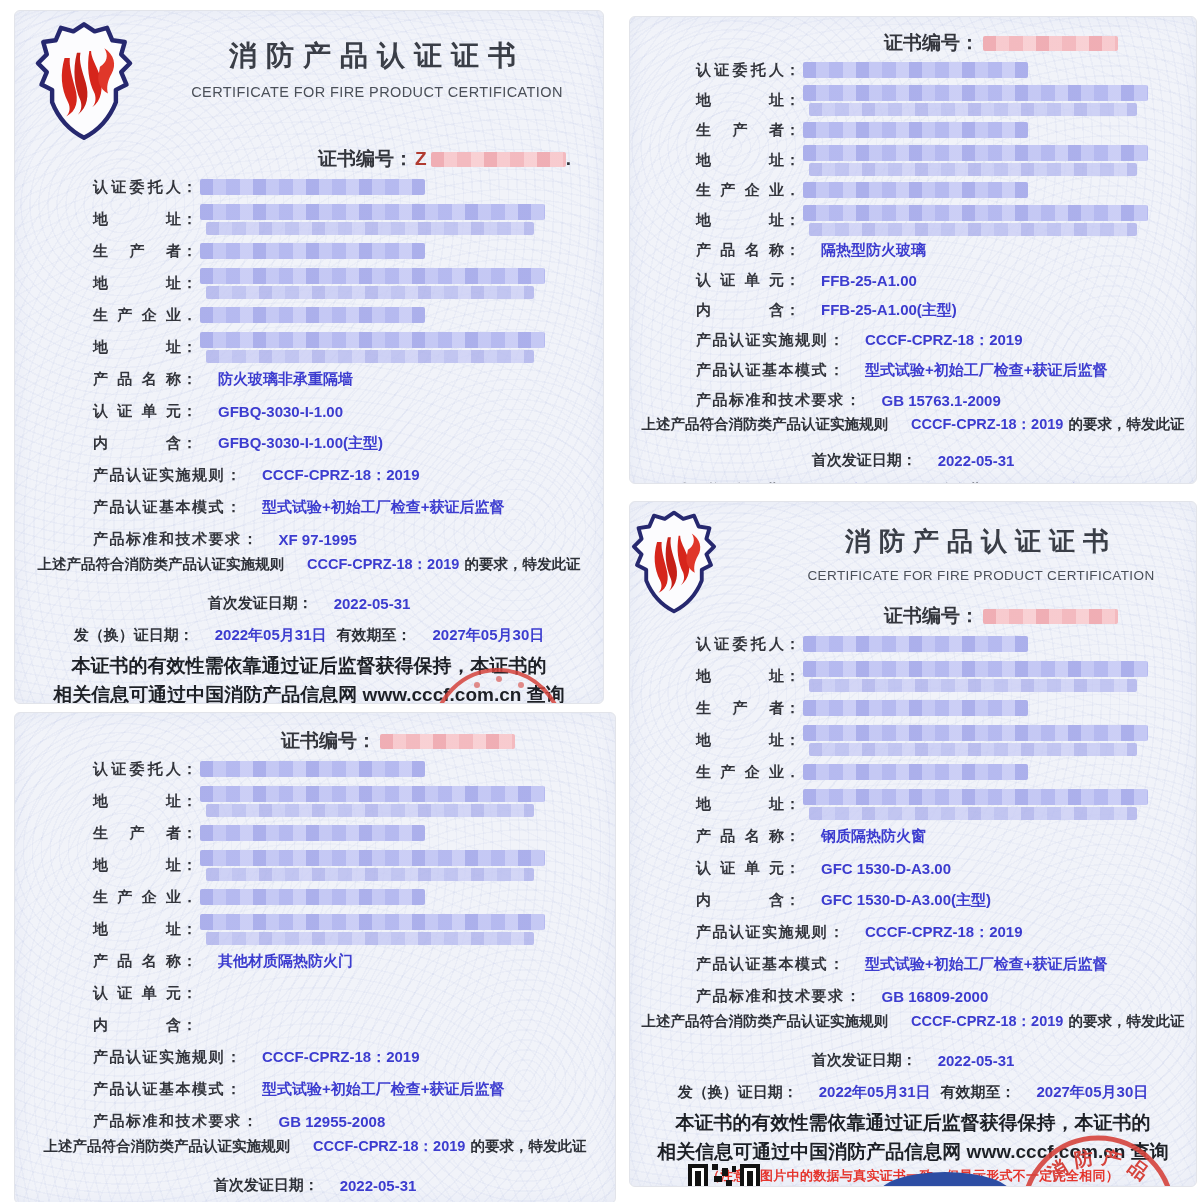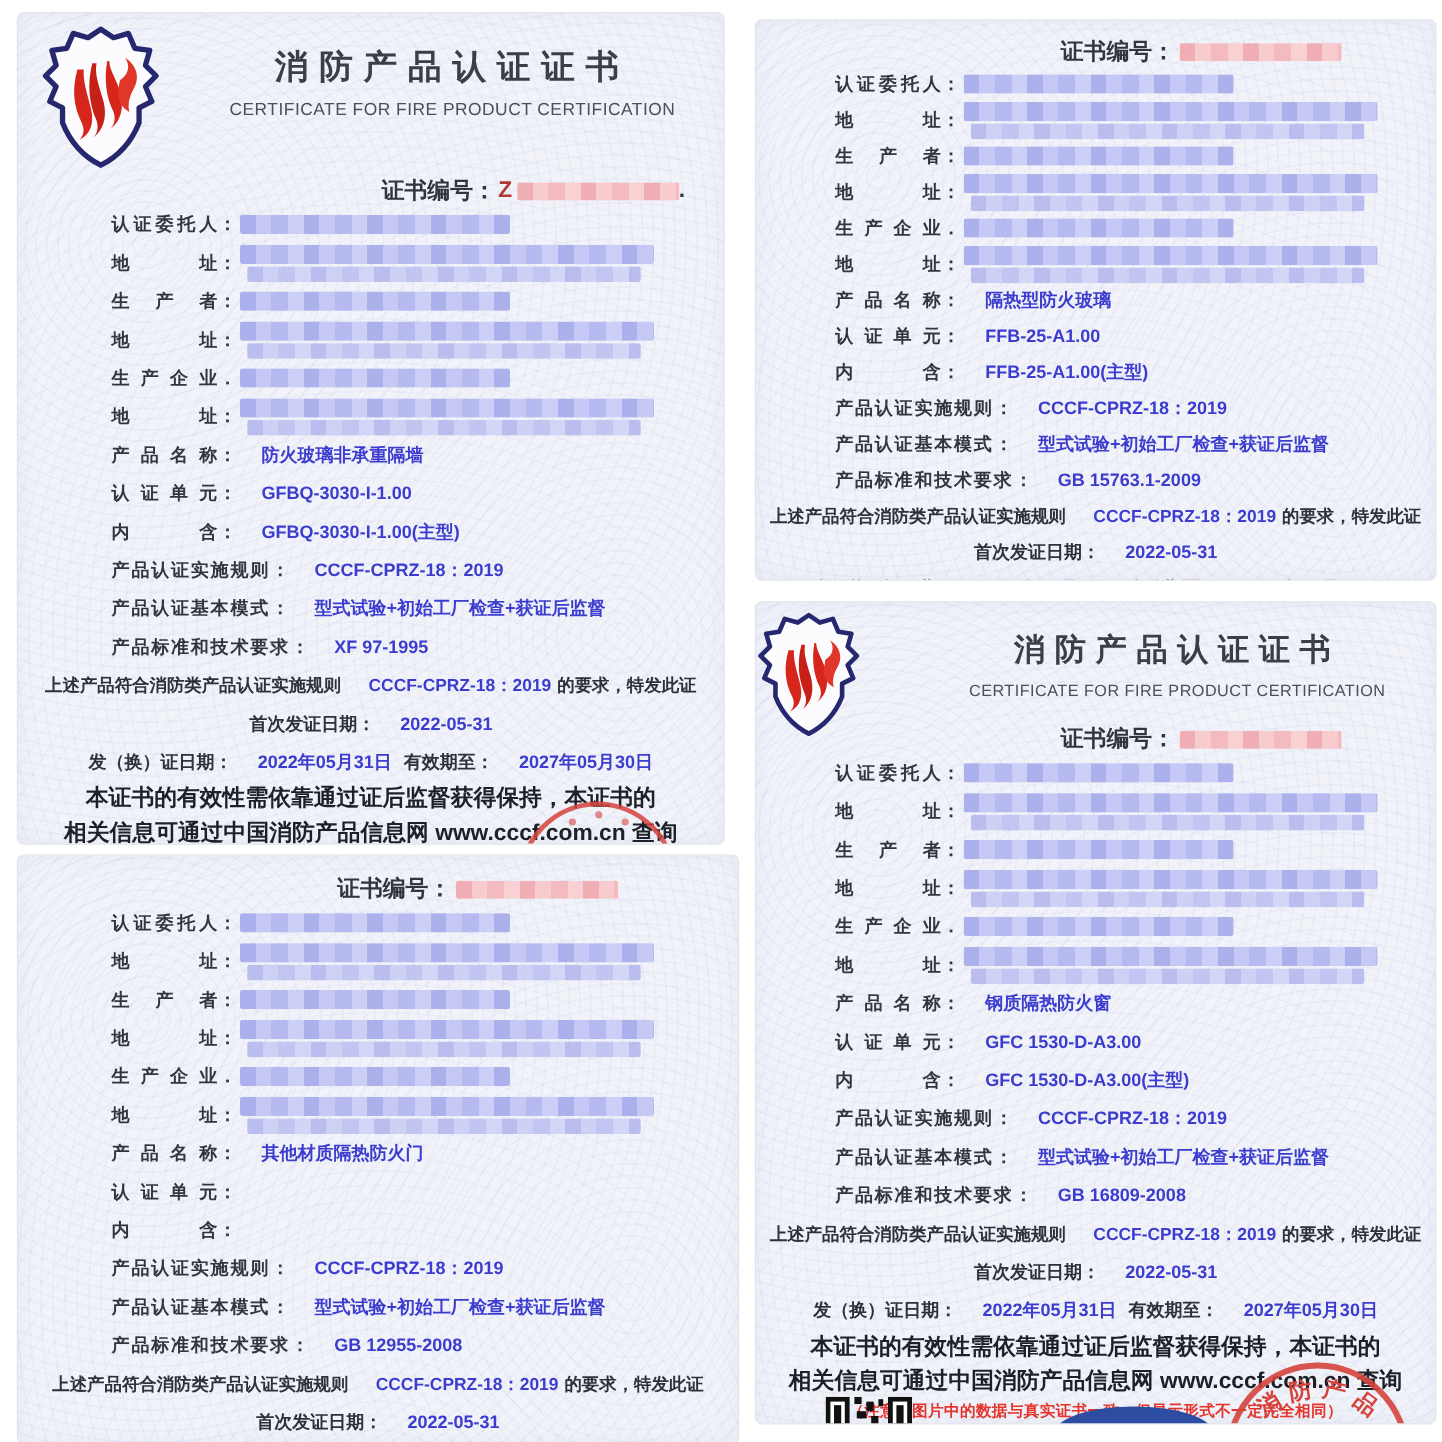--- a/index.html
+++ b/index.html
@@ -56,21 +56,21 @@
   .redact.pink{background:
       repeating-linear-gradient(90deg, rgba(236,158,166,.6) 0 13px, rgba(249,206,210,.6) 13px 26px,
         rgba(242,178,184,.6) 26px 40px, rgba(251,216,219,.6) 40px 53px),
       linear-gradient(#f5c6ca,#f5c6ca);}
   .certno-blur{width:135px;height:15px;margin-left:4px;}
   .rwrap{display:flex;flex-direction:column;justify-content:center;gap:2px;}
   .r-l1.w-n{width:225px;}
   .r-l1.w-w{width:345px;}
   .r-l2{height:13px;width:328px;opacity:.78;margin-left:6px;}
   
-  .statement{height:var(--rh);display:flex;align-items:center;justify-content:center;
+  .statement{height:var(--rh);display:flex;justify-content:center;
     font-size:14.5px;font-weight:600;color:#2e3138;white-space:nowrap;}
   .statement .bval{margin:0 5px;}
   .center-row{height:var(--rh);display:flex;align-items:center;justify-content:center;
     font-size:15px;font-weight:600;color:#2e3138;white-space:nowrap;}
   .center-row .bval{margin-left:3px;text-align:center;}
   .gapl{margin-left:10px;}
   .footer-big{height:29px;line-height:29px;text-align:center;font-size:19px;font-weight:700;color:#1d2026;white-space:nowrap;}
   .notice{height:20px;line-height:20px;text-align:center;font-size:13px;font-weight:700;color:#e5342c;white-space:nowrap;letter-spacing:.3px;}
   
   .seal-partial{position:absolute;pointer-events:none;}
@@ -492,21 +492,21 @@
         <span class="bval">CCCF-CPRZ-18：2019</span>
       </div>
       <div class="prow">
         <span class="flabel-long">产品认证基本模式</span>
         <span class="fsep">：</span>
         <span class="bval">型式试验+初始工厂检查+获证后监督</span>
       </div>
       <div class="prow">
         <span class="flabel-long">产品标准和技术要求</span>
         <span class="fsep">：</span>
-        <span class="bval">GB 16809-2008</span>
+        <span class="bval">GB 16809-2000</span>
       </div>
     </div>
   <div class="statement">
     <span>上述产品符合消防类产品认证实施规则</span>
     <span class="bval">CCCF-CPRZ-18：2019</span>
     <span>的要求，特发此证</span>
   </div>
   <div class="center-row">
     <span>首次发证日期：</span>
     <span class="bval">2022-05-31</span>

